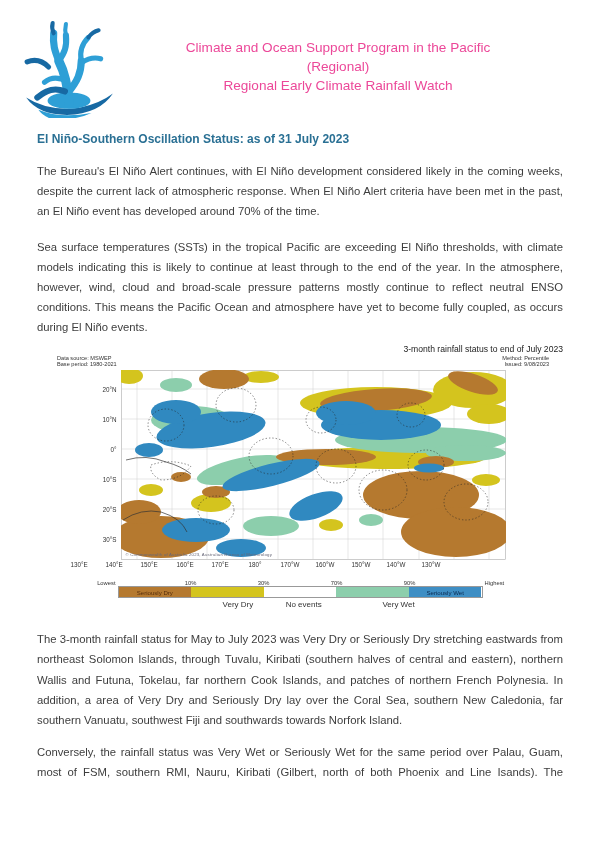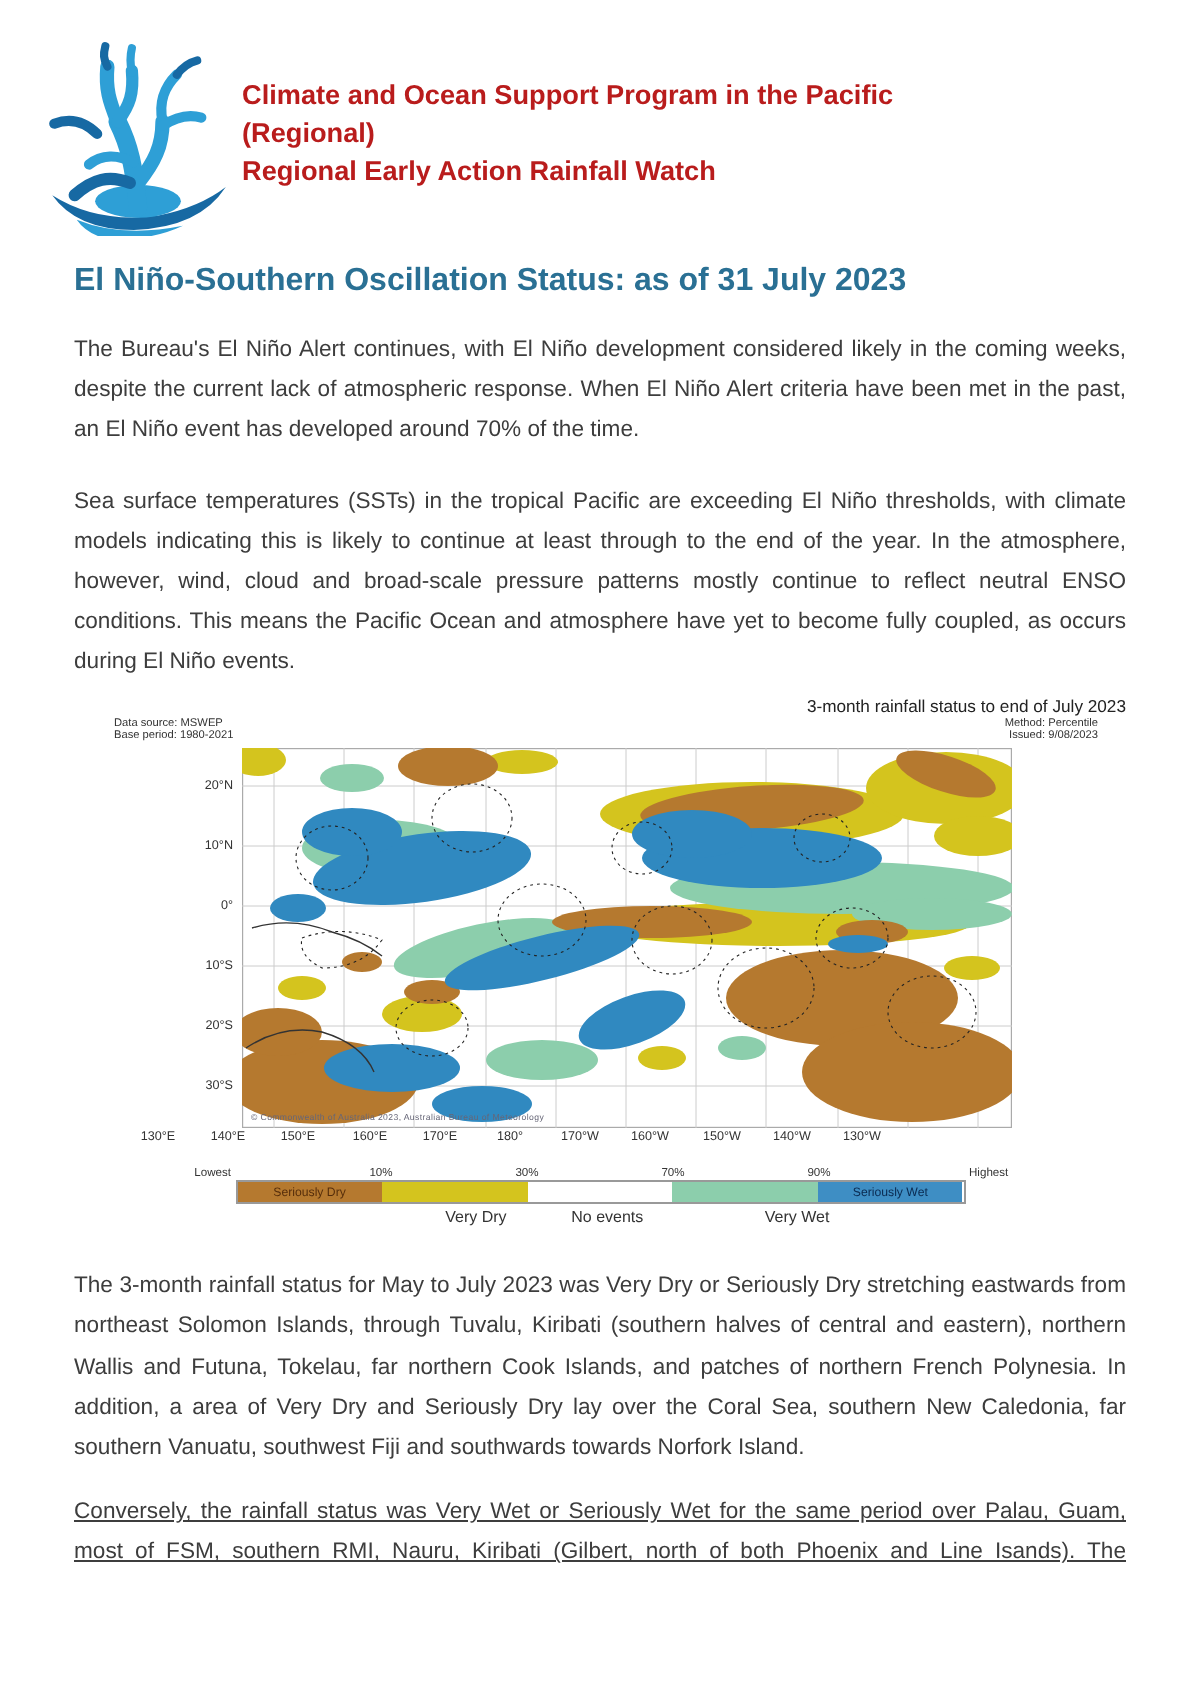--- a/index.html
+++ b/index.html
@@ -4,28 +4,28 @@
 <style>
   html,body{margin:0;padding:0;background:#ffffff;}
   .page{
     width:600px;height:848px;box-sizing:border-box;position:relative;
     padding:18px 37px 0 37px;background:#ffffff;overflow:hidden;
     font-family:"Liberation Sans",sans-serif;
   }
   
   .hdr{display:flex;align-items:flex-start;margin-bottom:6px;}
   .logo{width:104px;height:98px;flex:0 0 auto;margin-left:-20px;margin-top:2px;}
-  .titles{flex:1;color:#b91c1c;font-weight:bold;
+  .titles{flex:1;text-align:center;color:#ec4899;font-weight:normal;
           font-size:13.6px;line-height:19px;padding-top:20px;padding-right:8px;}
   
-  .h-small{color:#2a7094;font-size:16px;font-weight:bold;margin:14px 0 0 0;}
+  .h-small{color:#2a7094;font-size:12px;font-weight:bold;margin:14px 0 0 0;}
   .h-big{color:#2a7094;font-size:15.2px;font-weight:bold;margin:22px 0 0 0;}
   p.body{color:#3d3d3d;font-size:11.3px;line-height:20.2px;text-align:justify;margin:15px 0 0 0;}
   p.body.tight{margin-top:18px;}
-  p.body.lastcut{margin-top:12px;text-align-last:justify;text-decoration:underline;}
+  p.body.lastcut{margin-top:12px;text-align-last:justify;}
   
   figure{margin:6px 0 0 0;padding:0;}
   .fig-title{text-align:right;font-size:8.6px;color:#222;}
   .fig-meta{display:flex;justify-content:space-between;align-items:flex-start;
             font-size:5.6px;line-height:6.8px;color:#333;margin:1px 14px 2px 20px;}
   .fig-meta .right{text-align:right;}
   .map-block{display:flex;width:411px;margin:2px auto 0 auto;}
   .ycol{width:26px;position:relative;font-size:6.3px;color:#333;}
   .ycol span{position:absolute;right:4px;transform:translateY(-50%);}
   .plot{position:relative;width:385px;height:190px;}
@@ -70,21 +70,21 @@
       <g stroke="#1769a3" stroke-linecap="round" fill="none">
         <path d="M46 70 C36 66 28 68 19 76" stroke-width="6"></path>
         <path d="M30 46 C24 40 17 38 9 41" stroke-width="5"></path>
         <path d="M35 13 C33 9 33 7 34 3" stroke-width="4"></path>
         <path d="M69 17 C72 13 75 11 79 10" stroke-width="4"></path>
       </g>
     </svg>
     <div class="titles">
       <div>Climate and Ocean Support Program in the Pacific</div>
       <div>(Regional)</div>
-      <div>Regional Early Action Rainfall Watch</div>
+      <div>Regional Early Climate Rainfall Watch</div>
     </div>
   </div>
 
   <div class="h-small">El Niño-Southern Oscillation Status: as of 31 July 2023</div>
   <p class="body">The Bureau's El Niño Alert continues, with El Niño development considered likely in the coming weeks, despite the current lack of atmospheric response. When El Niño Alert criteria have been met in the past, an El Niño event has developed around 70% of the time.</p>
   <p class="body">Sea surface temperatures (SSTs) in the tropical Pacific are exceeding El Niño thresholds, with climate models indicating this is likely to continue at least through to the end of the year. In the atmosphere, however, wind, cloud and broad-scale pressure patterns mostly continue to reflect neutral ENSO conditions. This means the Pacific Ocean and atmosphere have yet to become fully coupled, as occurs during El Niño events.</p>
 
 
   <figure>
     <div class="fig-title">3-month rainfall status to end of July 2023</div>

